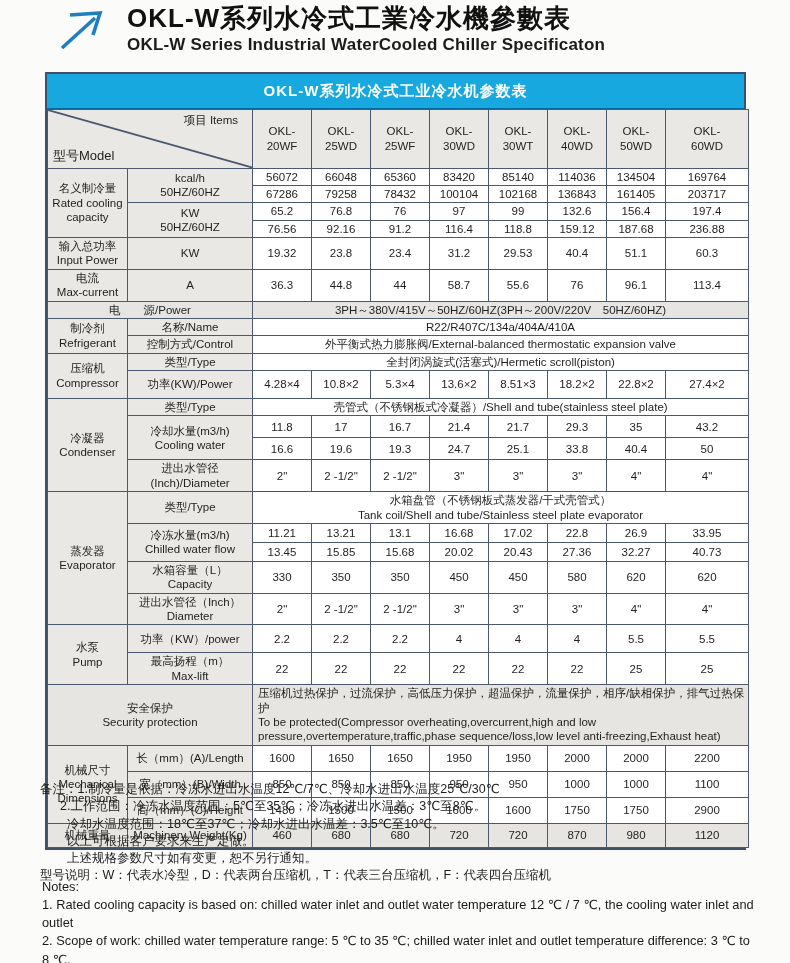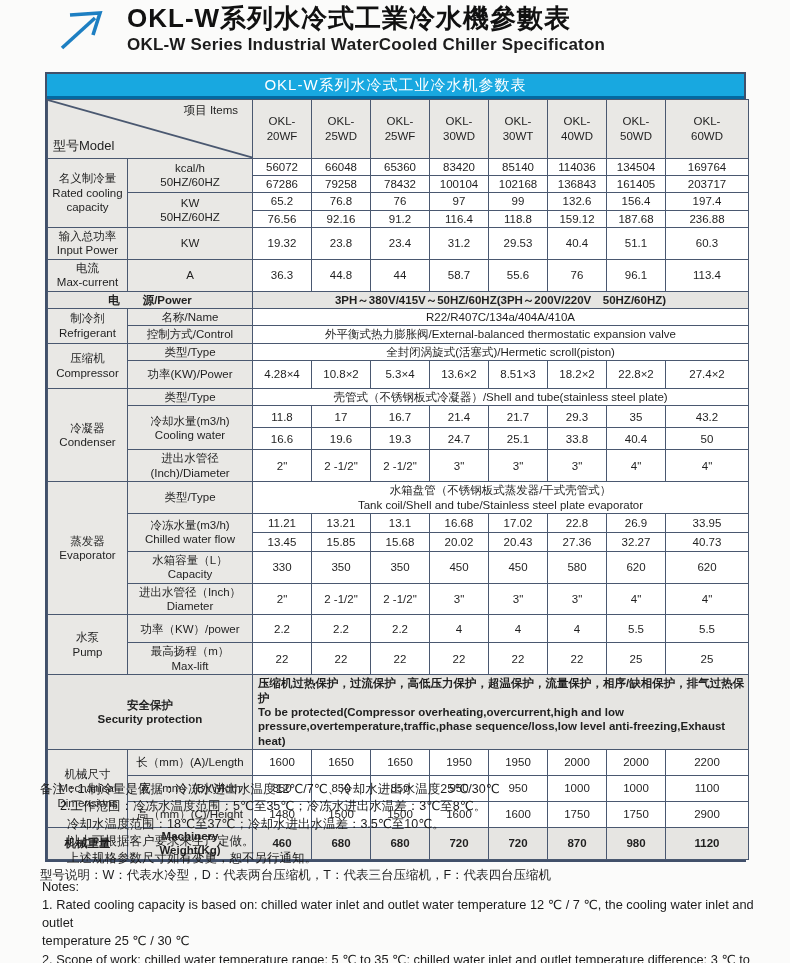--- a/index.html
+++ b/index.html
@@ -14,33 +14,33 @@
   
   .hdr { position:absolute; top:4px; left:55px; display:flex; align-items:flex-start; }
   .logo { width:62px; height:46px; margin-top:2px; flex:0 0 auto; }
   .titles { margin-left:10px; }
   .title-zh { font-size:26px; font-weight:bold; color:#111; letter-spacing:1px; line-height:1.15; }
   .title-en { font-size:17px; font-weight:bold; color:#1c1c1c; margin-top:1px; letter-spacing:0.2px; }
 
   
   .tbl-wrap { position:absolute; left:45px; top:72px; width:701px; border:2px solid #41506a; background:#fff; }
   .banner {
-    height:25px; background:#18a8e0; color:#fff; font-weight:normal; font-size:15px;
+    height:35px; background:#18a8e0; color:#fff; font-weight:bold; font-size:15px;
     display:flex; align-items:center; justify-content:center; letter-spacing:1px;
-    border-bottom:3px solid #0369a1;
+    border-bottom:1px solid #0369a1;
   }
   table { border-collapse:collapse; table-layout:fixed; width:100%; }
   th, td {
     border:1px solid #4a5870; font-size:11.5px; font-weight:normal;
     text-align:center; vertical-align:middle; padding:1px 2px;
     white-space:pre-line; line-height:1.25; color:#1f1f1f;
   }
   th.grp, th.itm { background:#e9e8e5; }
   td.val, td.span { background:#fff; }
-  tr.gray th, tr.gray td { background:#e6e5e2;font-weight:bold; }
+  tr.gray th, tr.gray td { background:#e6e5e2; }
   td.left { text-align:left; padding-left:5px; }
   tr.h17 { height:17px; } tr.h16 { height:16px; } tr.h19 { height:19px; }
   tr.h22 { height:22px;padding-left:40px; } tr.h26 { height:26px; } tr.h28 { height:28px; }
   tr.h31 { height:31px; } tr.h56 { height:56px; } tr.h24 { height:24px; }
 
   
   th.corner { position:relative; background:#e9e8e5; padding:0; }
   .diag { position:absolute; inset:0; width:100%; height:100%; }
   .c-model { position:absolute; left:5px; bottom:3px; font-size:13px; }
   .c-items { position:absolute; right:14px; top:3px; font-size:11.5px; }
@@ -394,17 +394,16 @@
       <div class="note-line">备注：1.制冷量是依据：冷冻水进出水温度12℃/7℃、冷却水进出水温度25℃/30℃</div>
       <div class="note-line i1">2.工作范围：冷冻水温度范围：5℃至35℃；冷冻水进出水温差：3℃至8℃。</div>
       <div class="note-line i2">冷却水温度范围：18℃至37℃；冷却水进出水温差：3.5℃至10℃。</div>
       <div class="note-line i2">以上可根据客户要求来生产定做。</div>
       <div class="note-line i2">上述规格参数尺寸如有变更，恕不另行通知。</div>
       <div class="note-line">型号说明：W：代表水冷型，D：代表两台压缩机，T：代表三台压缩机，F：代表四台压缩机</div>
     </div>
   <div class="notes-en" id="notes-en">
       <div class="note-en-line">Notes:</div>
       <div class="note-en-line">1. Rated cooling capacity is based on: chilled water inlet and outlet water temperature 12 ℃ / 7 ℃, the cooling water inlet and outlet</div>
-      <div class="note-en-line">temperature 25 ℃ / 30 ℃</div>
       <div class="note-en-line">2. Scope of work: chilled water temperature range: 5 ℃ to 35 ℃; chilled water inlet and outlet temperature difference: 3 ℃ to 8 ℃.</div>
     </div>
 
 </div>
 
 </body></html>

